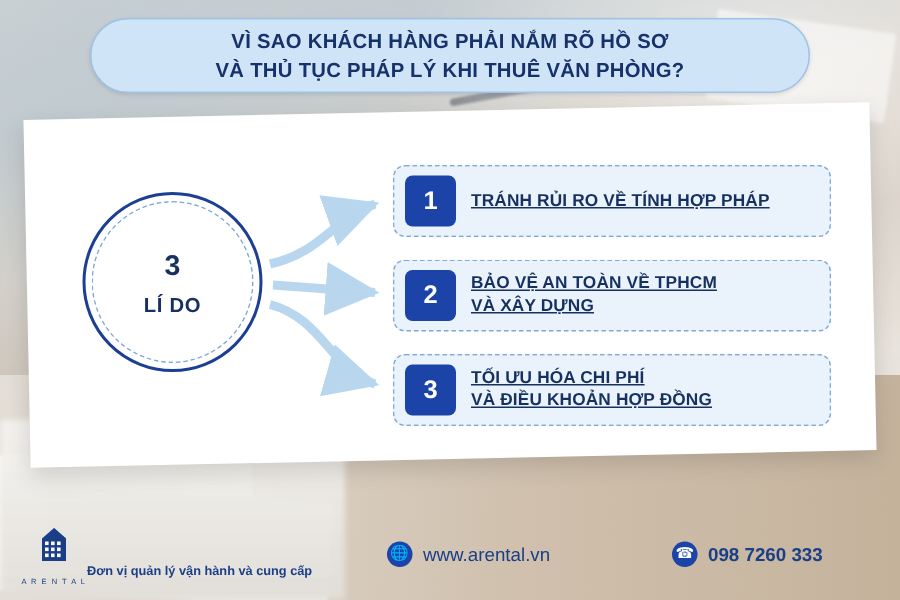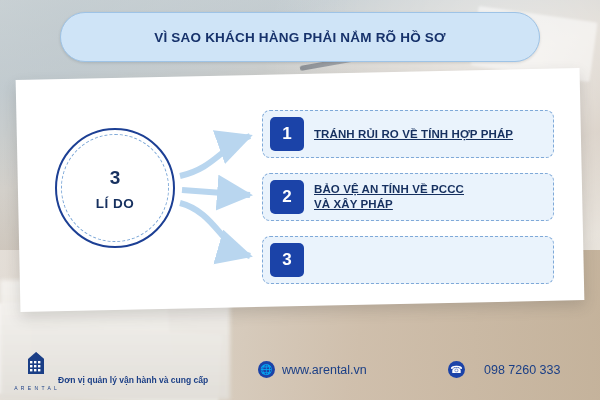--- a/index.html
+++ b/index.html
@@ -142,40 +142,41 @@
   }
   #footer-web {
     position: absolute; left: 258px; bottom: 22px;
     display: flex; align-items: center; gap: 7px;
   }
   #footer-web .t { color: #1b3f86; font-size: 12.5px; font-weight: normal; }
   #footer-phone {
     position: absolute; left: 448px; bottom: 22px;
     display: flex; align-items: center; gap: 7px;
   }
-  #footer-phone .t { color: #1b3f86; font-size: 12.5px; font-weight: normal; margin-left: 12px; }
+  #footer-phone .t { color: #1b3f86; font-size: 12.5px; font-weight: bold; }
   .ic-circle {
     width: 17px; height: 17px; border-radius: 50%;
     background: #1b43a8; color: #fff;
     display: flex; align-items: center; justify-content: center;
     font-size: 10px; line-height: 1;
   }
 </style>
 </head>
 <body>
 
 <div id="bg">
   <div class="blurdoc l1"></div>
   <div class="blurdoc l2"></div>
   <div class="blurdoc l3"></div>
   <div class="penline" style="left:300px; top:66px; width:120px; transform:rotate(-10deg);"></div>
 </div>
 
 <div id="title-pill">
   <div class="line">VÌ SAO KHÁCH HÀNG PHẢI NẮM RÕ HỒ SƠ</div>
+  <div class="line">VÀ THỦ TỤC PHÁP LÝ KHI THUÊ VĂN PHÒNG?</div>
 </div>
 
 <div id="card"></div>
 
 <div id="diagram">
 
   <svg id="arrows" viewBox="0 0 600 400">
     <defs>
       <marker id="ah" markerWidth="7" markerHeight="7" refX="5.5" refY="3" orient="auto">
         <path d="M0,0 L6,3 L0,6 z" fill="#b9d6ef"></path>
@@ -199,28 +200,30 @@
   <div class="item i1">
     <div class="badge">1</div>
     <div class="txt">
       <div>TRÁNH RỦI RO VỀ TÍNH HỢP PHÁP</div>
     </div>
   </div>
 
   <div class="item i2">
     <div class="badge">2</div>
     <div class="txt">
-      <div>BẢO VỆ AN TÍNH VỀ PCCC</div>
-      <div>VÀ XÂY PHÁP</div>
+      <div>BẢO VỆ AN TOÀN VỀ TPHCM</div>
+      <div>VÀ XÂY DỰNG</div>
     </div>
   </div>
 
   <div class="item i3">
     <div class="badge">3</div>
     <div class="txt">
+      <div>TỐI ƯU HÓA CHI PHÍ</div>
+      <div>VÀ ĐIỀU KHOẢN HỢP ĐỒNG</div>
     </div>
   </div>
 </div>
 
 <div id="footer">
 
   <div id="logo-block">
     <svg class="mark" width="44" height="26" viewBox="0 0 44 26">
       <g fill="#1b3f86">
         <polygon points="22,2 30,9 30,24 14,24 14,9"></polygon>

